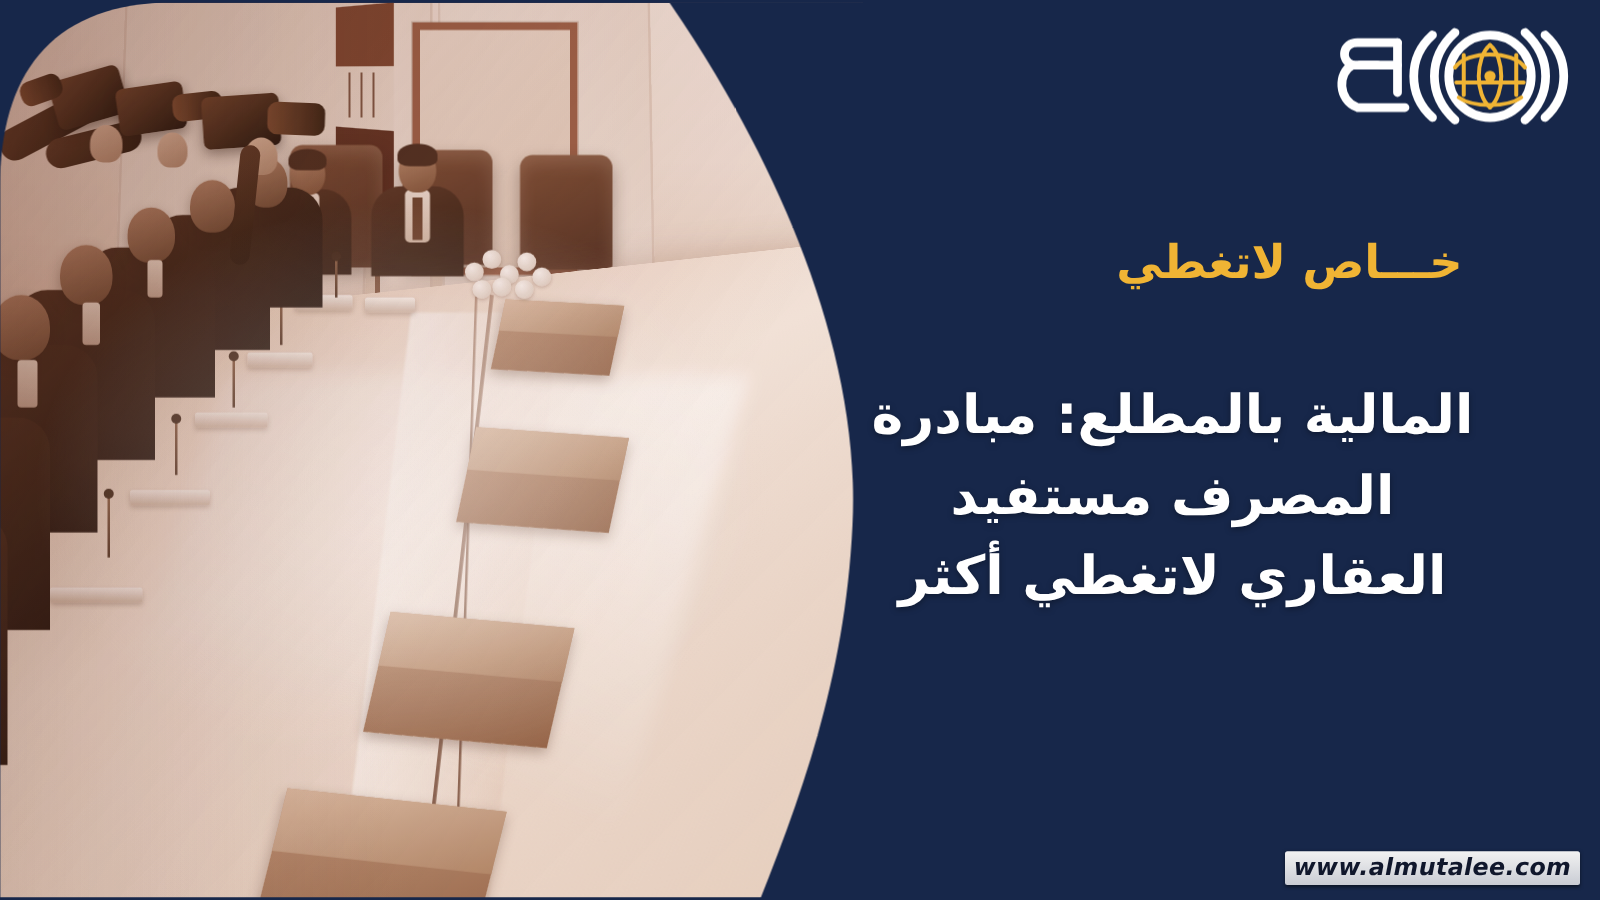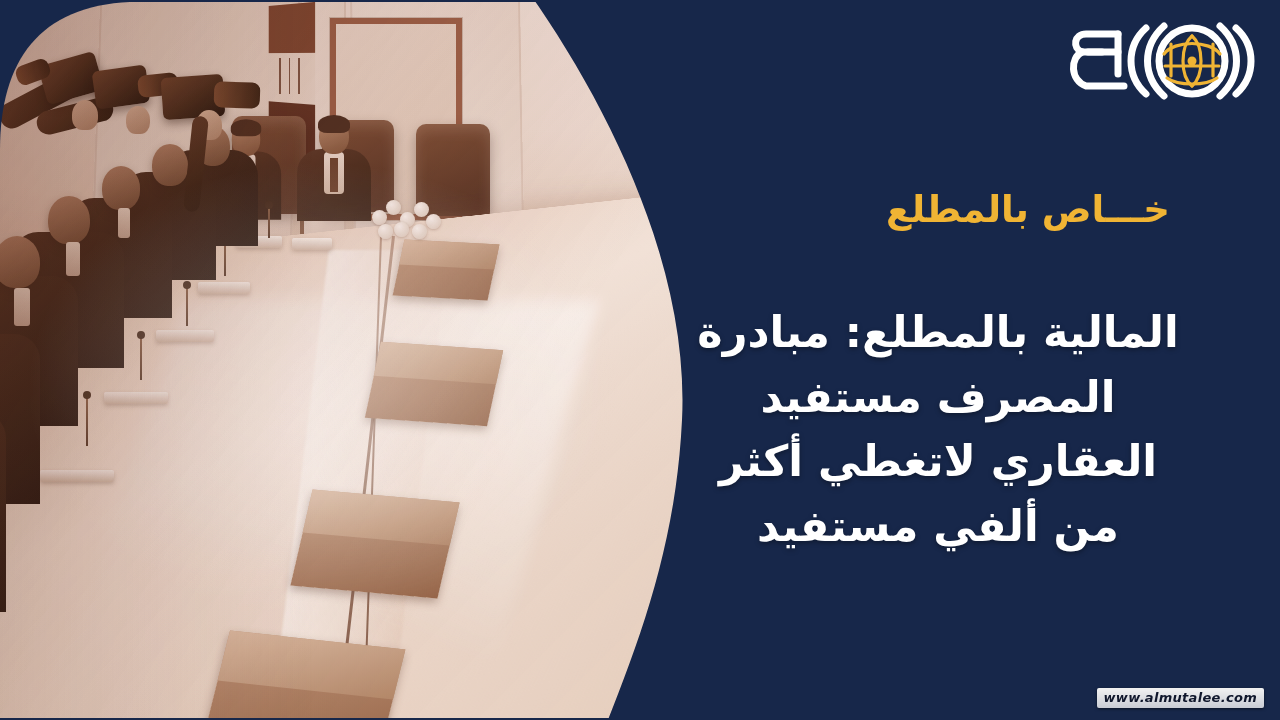--- a/index.html
+++ b/index.html
@@ -279,21 +279,21 @@
     text-shadow: 0 2px 5px rgba(0,0,0,.35);
   }
   .watermark {
     position: absolute;
     right: 16px;
     bottom: 12px;
     padding: 2px 7px 3px 7px;
     background: linear-gradient(to bottom, #f2f2f2, #c9ccd4);
     color: #10172c;
     font-family: "DejaVu Sans", "Liberation Sans", sans-serif;
-    font-size: 13px;
+    font-size: 19px;
     font-weight: 700;
     font-style: italic;
     letter-spacing: .3px;
     border-radius: 2px;
     box-shadow: 0 1px 3px rgba(0,0,0,.5);
     direction: ltr;
   }
 </style>
 </head>
 <body>
@@ -442,24 +442,23 @@
         <path d="M124 22 C112 32 112 62 124 72"></path>
         <path d="M124 22 C136 32 136 62 124 72"></path>
         <path d="M103 30 L103 62"></path>
         <path d="M145 30 L145 62"></path>
         <path d="M99 64 C110 72 138 72 149 64"></path>
       </g>
       <circle cx="124" cy="47" r="4.5" fill="#f0b434"></circle>
     </svg>
   </div>
 
-  <div class="kicker">خـــاص بالمطلع</div>
+  <div class="kicker">خـــاص لاتغطي</div>
 
   <div class="headline">
     <div>المالية بالمطلع: مبادرة</div>
     <div>المصرف مستفيد</div>
     <div>العقاري لاتغطي أكثر</div>
-    <div>من ألفي مستفيد</div>
   </div>
 
   <div class="watermark">www.almutalee.com</div>
 
 </div>
 
 </body></html>

